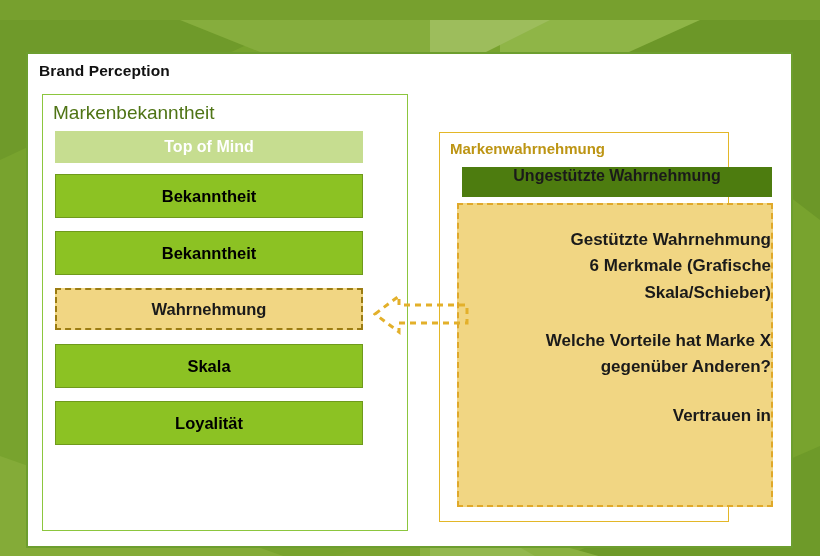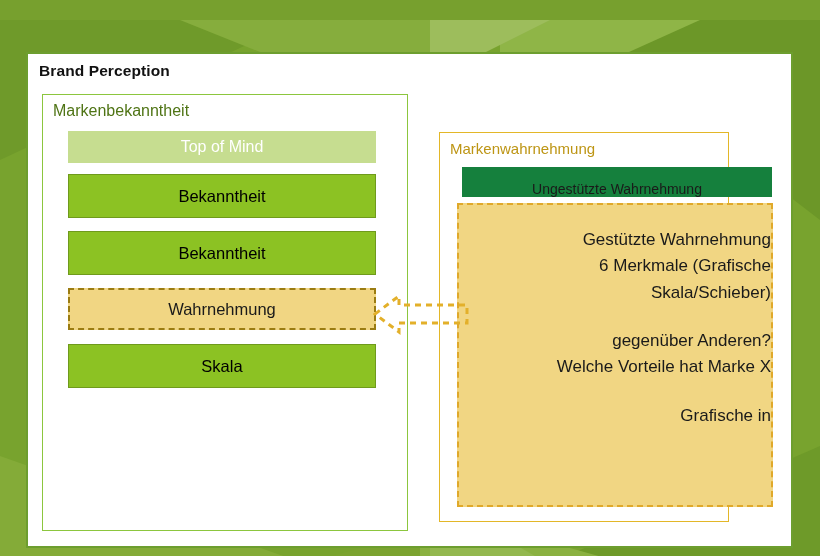--- a/index.html
+++ b/index.html
@@ -80,29 +80,30 @@
     width: 366px;
     height: 437px;
     border: 1.6px solid #8cc63e;
     box-sizing: border-box;
     background: #ffffff;
   }
   #left-panel-label {
     position: absolute;
     left: 10px;
     top: 7px;
-    font-size: 16px;
+    font-size: 19px;
     color: #4f7415;
   }
 
   .funnel-list {
     position: absolute;
-    left: 25px;
+    left: 12px;
     top: 36px;
     width: 308px;
+    font-weight: bold;
   }
   .funnel-box {
     height: 44px;
     margin-bottom: 13px;
     display: flex;
     align-items: center;
     justify-content: center;
     font-size: 16.5px;
     box-sizing: border-box;
   }
@@ -131,39 +132,40 @@
   
   #right-panel {
     position: absolute;
     left: 411px;
     top: 78px;
     width: 290px;
     height: 390px;
     border: 1.6px solid #e3b728;
     box-sizing: border-box;
     background: #ffffff;
+    font-weight: bold;
   }
   #right-panel-label {
     position: absolute;
     left: 10px;
     top: 7px;
     font-size: 15px;
     color: #bd9514;
   }
   #unaided-box {
     position: absolute;
     left: 22px;
     top: 34px;
     width: 310px;
     height: 30px;
-    background: #15803d;
+    background: #4d7c0f;
     display: flex;
-    align-items: flex-end;
+    align-items: flex-start;
     justify-content: center;
-    font-size: 14px;
+    font-size: 16px;
     color: #1a1a1a;
     box-sizing: border-box;
   }
   #aided-box {
     position: absolute;
     left: 17px;
     top: 70px;
     width: 316px;
     height: 304px;
     background: #f1d683;
@@ -219,39 +221,42 @@
         </div>
         <div class="funnel-box fb-green">
           <span>Bekanntheit</span>
         </div>
         <div class="funnel-box fb-highlight">
           <span>Wahrnehmung</span>
         </div>
         <div class="funnel-box fb-green">
           <span>Skala</span>
         </div>
+        <div class="funnel-box fb-green">
+          <span>Loyalität</span>
+        </div>
       </div>
     </div>
 
     <div id="right-panel">
       <div id="right-panel-label">Markenwahrnehmung</div>
 
       <div id="unaided-box">
         <span>Ungestützte Wahrnehmung</span>
       </div>
 
       <div id="aided-box">
         <p class="para">Gestützte Wahrnehmung</p>
         <p class="para">6 Merkmale (Grafische</p>
         <p class="para">Skala/Schieber)</p>
         <div class="spacer"></div>
+        <p class="para">Welche Vorteile hat Marke X</p>
         <p class="para">gegenüber Anderen?</p>
-        <p class="para">Welche Vorteile hat Marke X</p>
         <div class="spacer"></div>
-        <p class="para">Grafische in</p>
+        <p class="para">Vertrauen in</p>
       </div>
     </div>
 
   </div>
 
   <svg id="arrow" viewBox="0 0 96 56">
     <polygon points="2,28 26,10 26,19 94,19 94,37 26,37 26,46" fill="none" stroke="#e3b02a" stroke-width="3" stroke-dasharray="6,5" stroke-linejoin="miter"></polygon>
   </svg>
 
 </div>

